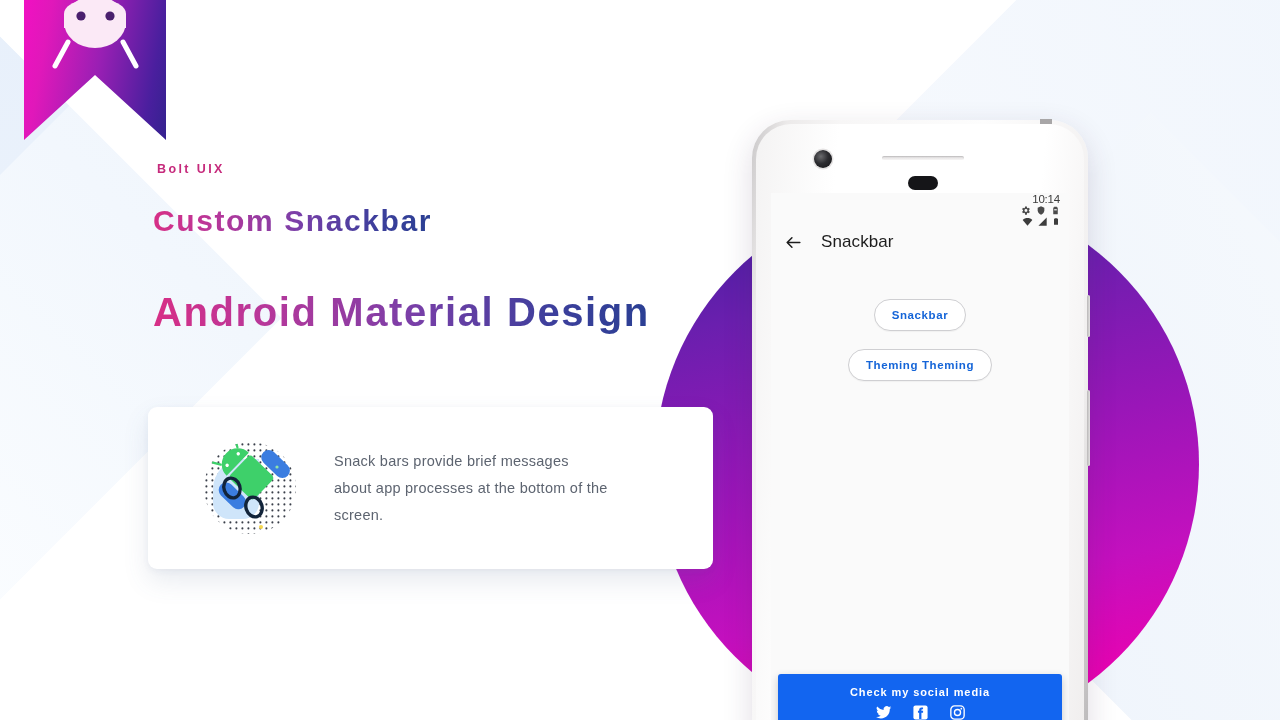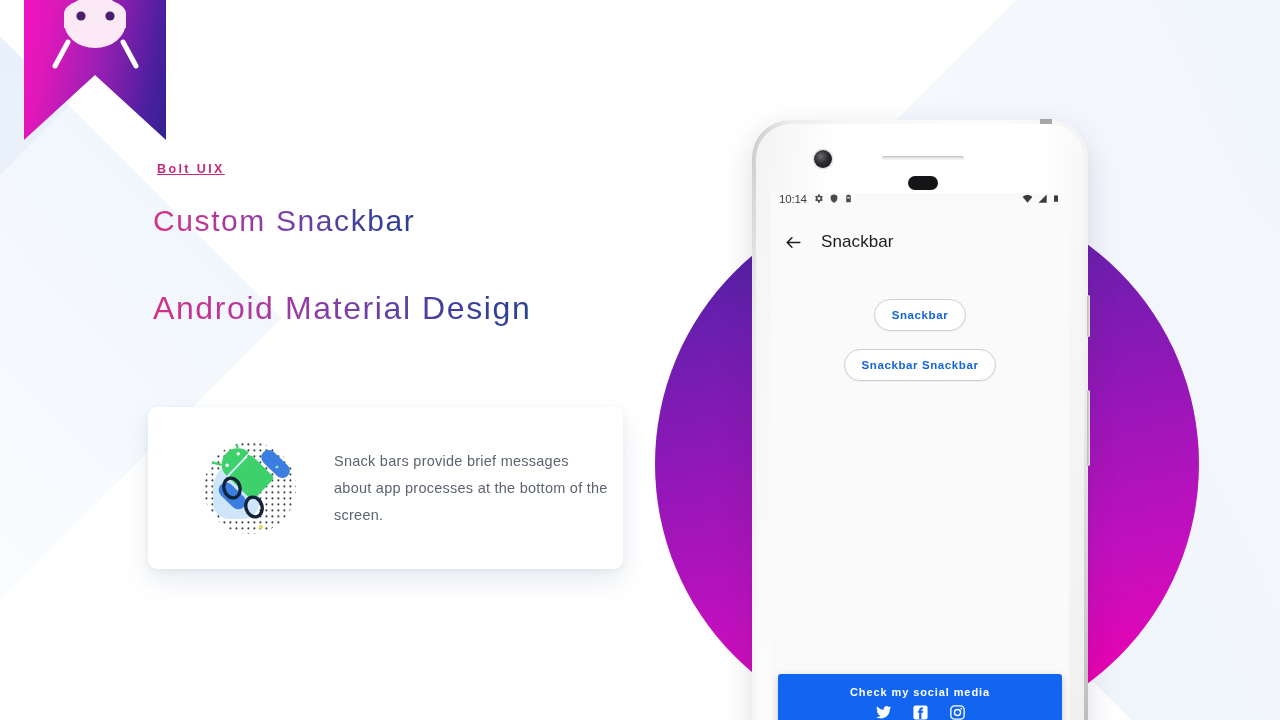--- a/index.html
+++ b/index.html
@@ -79,40 +79,39 @@
   .logo-face { position: absolute; left: 0; top: 0; width: 142px; height: 148px; }
 
   
   .brand {
     position: absolute;
     left: 157px; top: 162px;
     font-size: 12.5px;
     font-weight: 700;
     letter-spacing: 2.4px;
     color: #c62a7c;
-    text-decoration: underline;
   }
   .headline {
     position: absolute;
-    font-weight: 400;
+    font-weight: 700;
     white-space: nowrap;
     background: linear-gradient(90deg, #d72f86 0%, #b8379a 22%, #7a3fa8 52%, #3d3f9c 80%, #2a3f93 100%);
     -webkit-background-clip: text;
     background-clip: text;
     color: transparent;
     -webkit-text-fill-color: transparent;
   }
   .headline-1 { left: 153px; top: 204px; font-size: 30px; letter-spacing: 1.6px; }
-  .headline-2 { left: 153px; top: 290px; font-size: 32px; letter-spacing: 1.6px; }
+  .headline-2 { left: 153px; top: 290px; font-size: 40px; letter-spacing: 1.6px; }
 
   
   .card {
     position: absolute;
     left: 148px; top: 407px;
-    width: 475px; height: 162px;
+    width: 565px; height: 162px;
     background: #ffffff;
     border-radius: 9px;
     box-shadow: 0 12px 26px rgba(80,100,140,0.13), 0 2px 6px rgba(80,100,140,0.07);
     display: flex; align-items: center;
   }
   .card-illus {
     position: relative;
     width: 102px; height: 102px;
     margin-left: 51px;
     flex: none;
@@ -188,24 +187,25 @@
   }
   .top-notch-nub {
     position: absolute; right: 36px; top: -1px;
     width: 12px; height: 5px;
     background: #a8a6a7;
   }
 
   
   .statusbar {
     height: 25px;
-    display: flex; align-items: flex-start;
+    display: flex; align-items: flex-end;
     padding: 0 9px 0 8px;
     background: #fafafa;
     color: #4a4a4a;
+    flex-direction: column;
   }
   .sb-time { font-size: 11.5px; font-weight: 400; letter-spacing: -0.2px; color: #3c3c3c; }
   .sb-left-icons { display: flex; align-items: center; gap: 5px; margin-left: 6px; }
   .sb-spacer { flex: 1; }
   .sb-right-icons { display: flex; align-items: center; gap: 3px; }
 
   .appbar {
     height: 48px;
     display: flex; align-items: center;
     padding-left: 13px;
@@ -370,21 +370,21 @@
 
       <div class="appbar">
         <svg width="19" height="19" viewBox="0 0 24 24">
           <path d="M20 12H4M10 6l-6 6 6 6" fill="none" stroke="#1d1d1d" stroke-width="1.9" stroke-linecap="round" stroke-linejoin="round"></path>
         </svg>
         <span class="appbar-title">Snackbar</span>
       </div>
 
       <div class="screen-body">
         <div class="pill-btn">Snackbar</div>
-        <div class="pill-btn">Snackbar Snackbar</div>
+        <div class="pill-btn">Theming Theming</div>
 
         <div class="snackbar">
           <div class="snackbar-text">Check my social media</div>
           <div class="snackbar-icons">
             <span class="social-ico">
               <svg width="17" height="17" viewBox="0 0 24 24">
                 <path fill="#ffffff" d="M23 4.9a8.8 8.8 0 0 1-2.5.7 4.4 4.4 0 0 0 1.9-2.4c-.8.5-1.8.9-2.8 1.1a4.4 4.4 0 0 0-7.5 4A12.5 12.5 0 0 1 3 3.7a4.4 4.4 0 0 0 1.4 5.9c-.7 0-1.4-.2-2-.5a4.4 4.4 0 0 0 3.5 4.3c-.6.2-1.3.2-2 .1a4.4 4.4 0 0 0 4.1 3 8.9 8.9 0 0 1-6.5 1.8 12.5 12.5 0 0 0 6.8 2c8.1 0 12.6-6.8 12.6-12.6v-.6A8.7 8.7 0 0 0 23 4.9z"></path>
               </svg>
             </span>
             <span class="social-ico">

